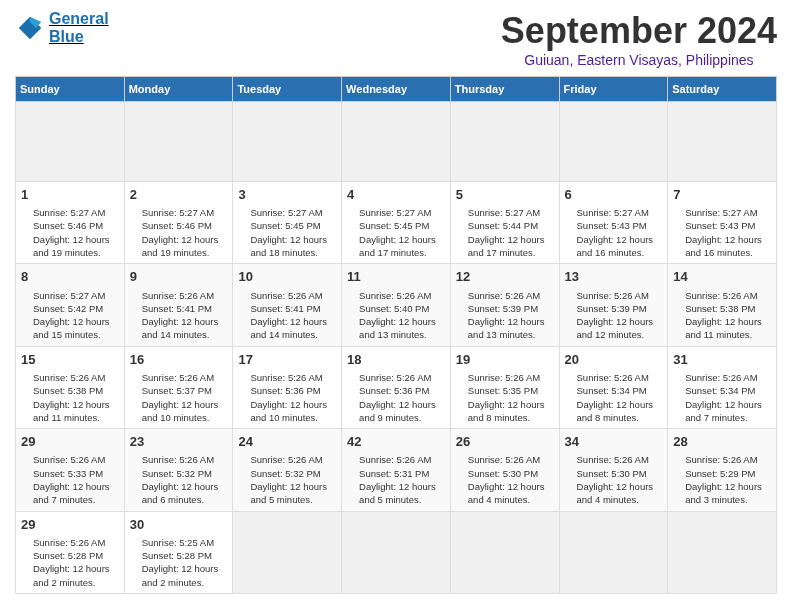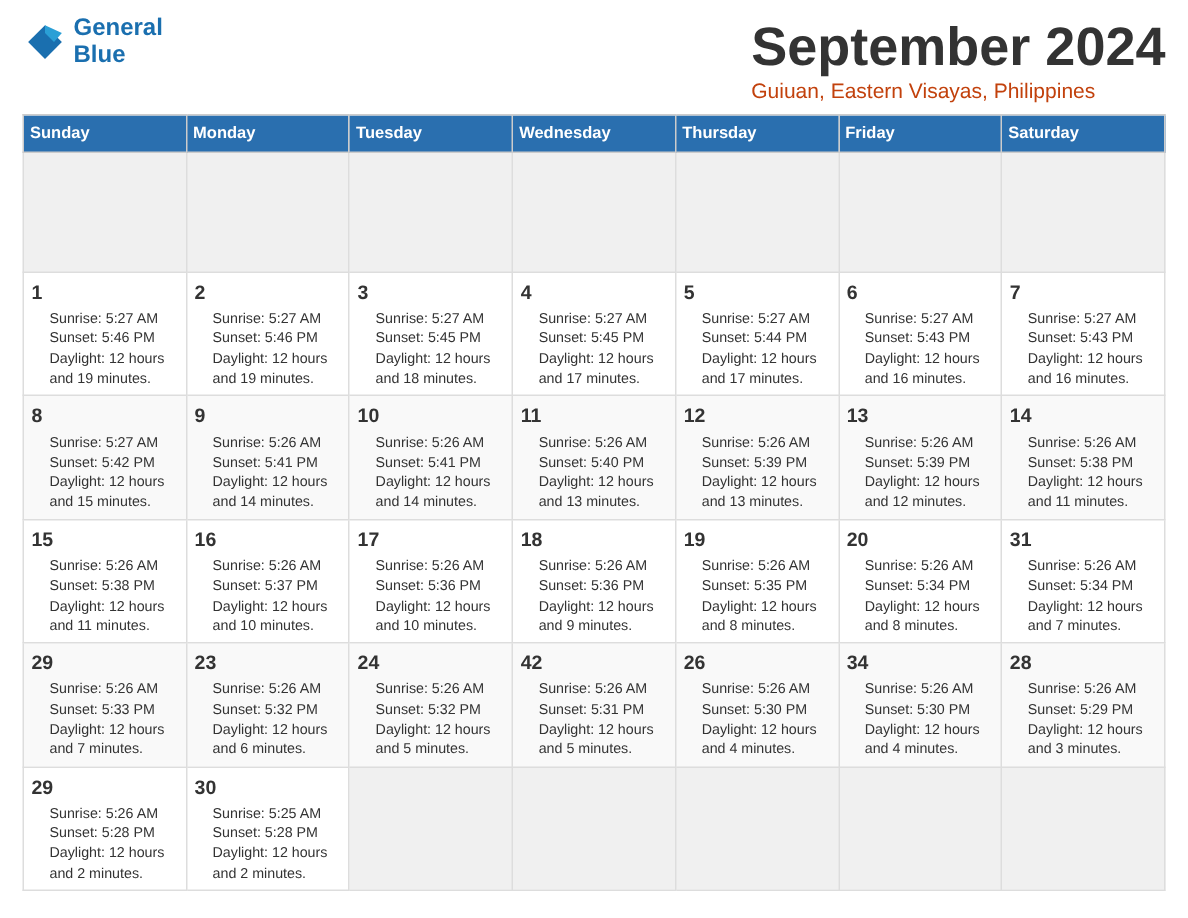--- a/index.html
+++ b/index.html
@@ -13,43 +13,44 @@
     .header {
       display: flex;
       justify-content: space-between;
       align-items: flex-start;
       margin-bottom: 8px;
     }
     .logo {
       display: flex;
       align-items: center;
       gap: 4px;
+      text-decoration: underline;
     }
     .logo-text {
       font-size: 16px;
       font-weight: bold;
       color: #333;
       line-height: 1.1;
     }
     .logo-text .blue { color: #1a6faf; }
     .logo-icon {
       width: 30px;
       height: 30px;
     }
     .title-area {
-      text-align: left;
+      text-align: center;
     }
     .month-title {
       font-size: 36px;
       font-weight: bold;
       color: #333;
     }
     .subtitle {
       font-size: 14px;
-      color: #c2410c;
+      color: #4c1d95;
     }
     table {
       width: 100%;
       border-collapse: collapse;
       font-size: 10px;
     }
     thead tr th {
       background-color: #2a6faf;
       color: #fff;
       padding: 6px 4px;

